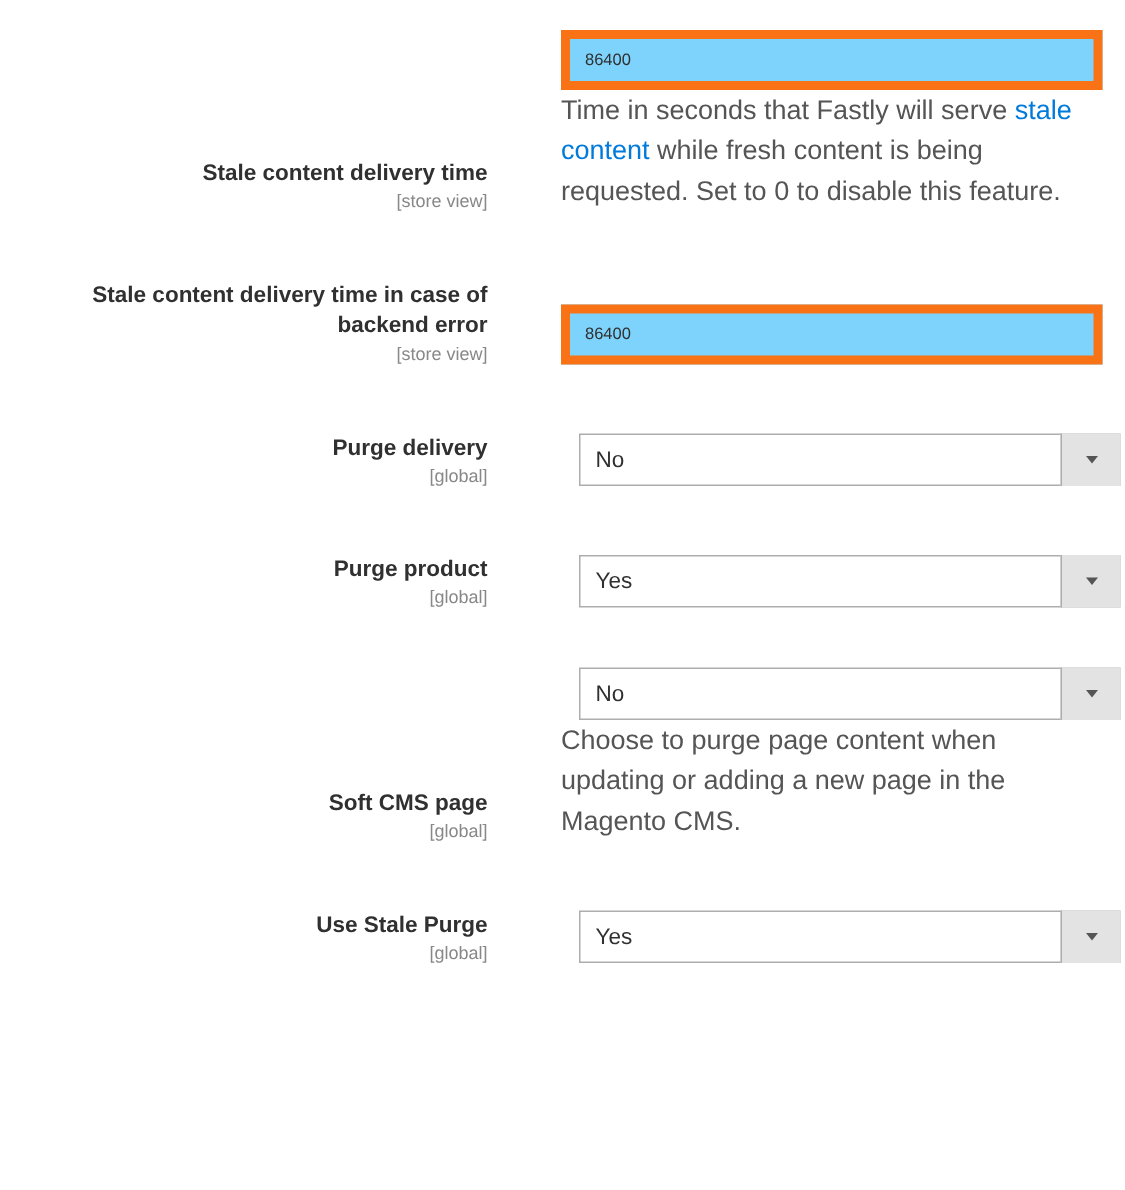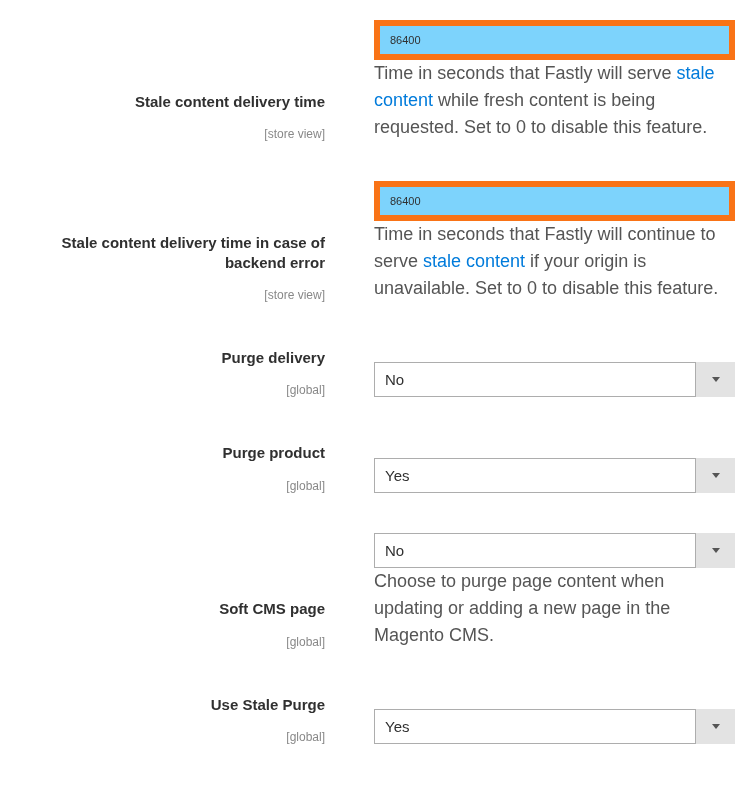--- a/index.html
+++ b/index.html
@@ -27,38 +27,39 @@
       font-size: 15px;
       font-weight: 600;
       color: #303030;
       line-height: 1.35;
       display: block;
     }
     .field-scope {
       font-size: 12px;
       color: #888;
       display: block;
-      margin-top: 15px;
+      margin-top: 1px;
     }
     .field-value-col {
       flex: 1;
       max-width: 380px;
     }
     .text-input {
       width: 100%;
       padding: 8px 10px;
       font-size: 11px;
       border: 6px solid #f97316;
       background: #7dd3fc;
       color: #303030;
       font-family: inherit;
     }
     .select-wrap {
       position: relative;
       width: 100%;
+      margin-left: 12px;
     }
     .select-control {
       width: 100%;
       padding: 8px 10px;
       font-size: 15px;
       border: 1px solid #adadad;
       background: #fff;
       color: #303030;
       font-family: inherit;
       appearance: none;
@@ -112,23 +113,20 @@
   </div>
 </div>
 
 <div class="field-row">
   <div class="field-label-col">
     <span class="field-label">Stale content delivery time in case of backend error</span>
     <span class="field-scope">[store view]</span>
   </div>
   <div class="field-value-col">
     <input type="text" class="text-input" value="86400" style="">
-    <div class="field-help">
-      <span>Time in seconds that Fastly will continue to serve </span><a href="#">stale content</a><span> if your origin is unavailable. Set to 0 to disable this feature.</span>
-    </div>
   </div>
 </div>
 
 <div class="field-row">
   <div class="field-label-col">
     <span class="field-label">Purge delivery</span>
     <span class="field-scope">[global]</span>
   </div>
   <div class="field-value-col">
     <div class="select-wrap">

